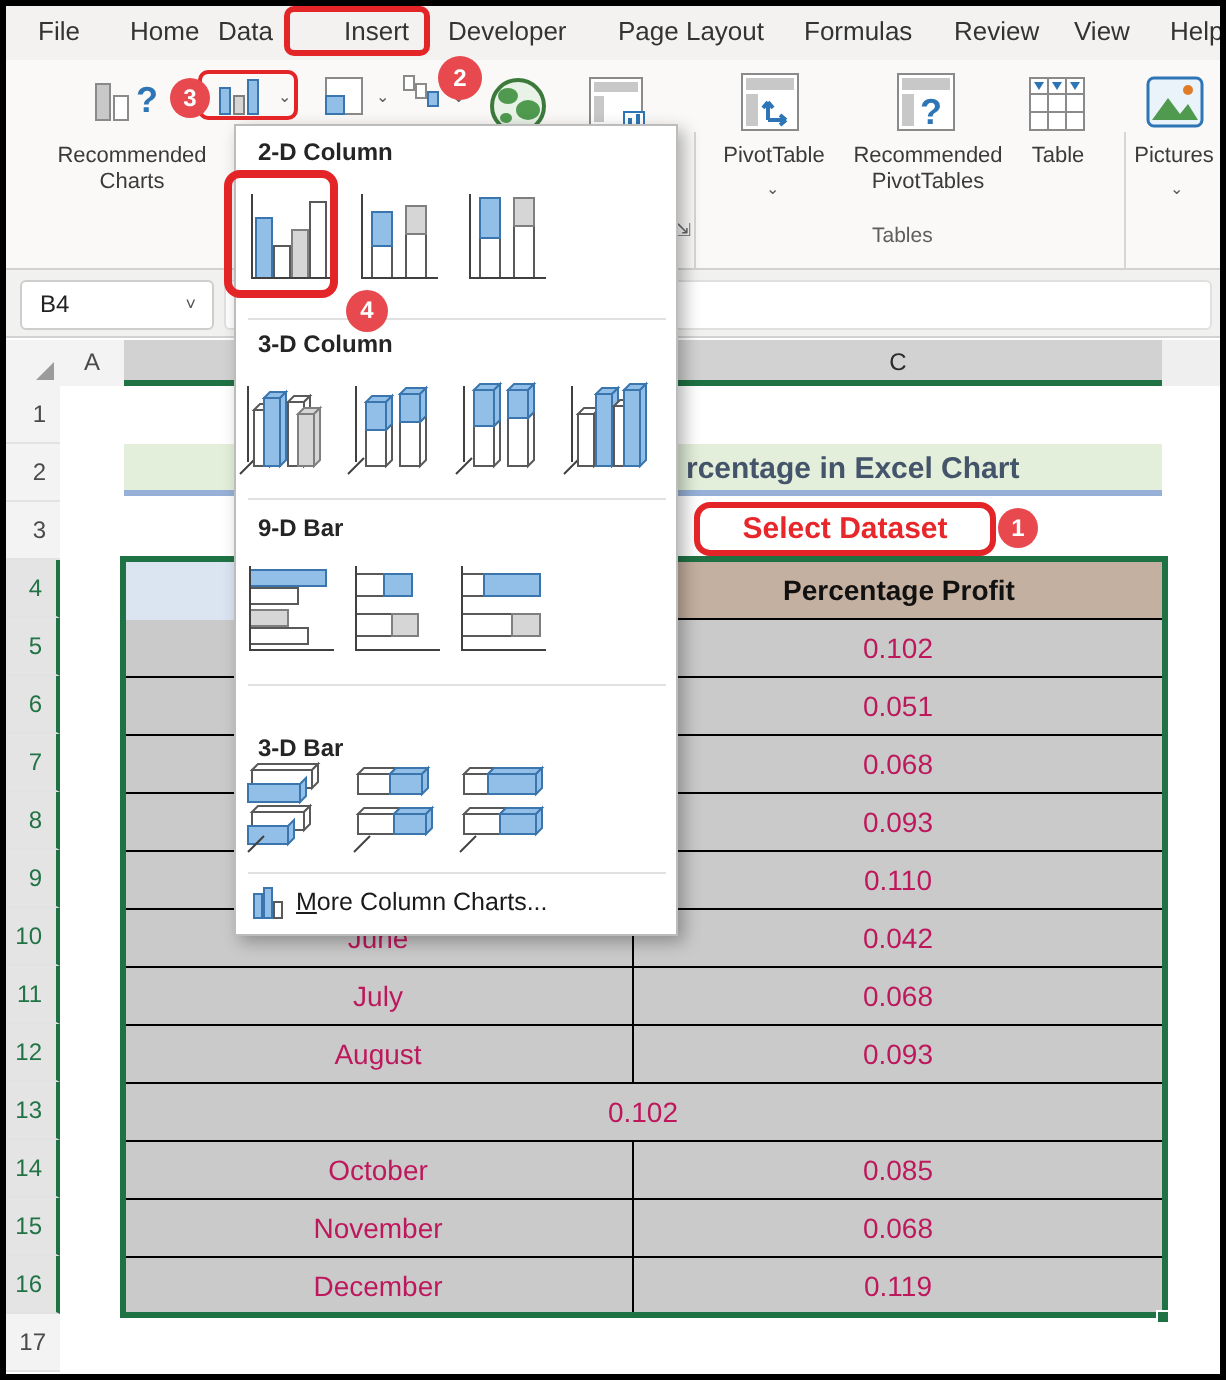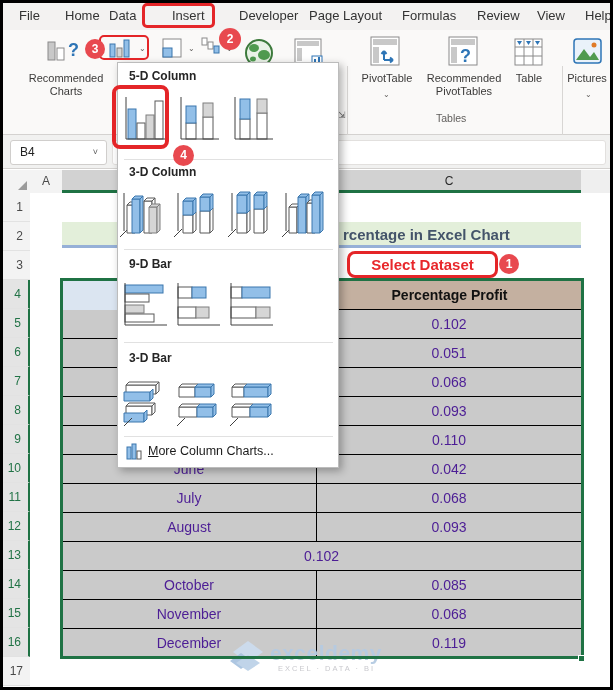--- a/index.html
+++ b/index.html
@@ -33,21 +33,21 @@
   .corner:after { content:""; position:absolute; right:3px; bottom:3px; border-left:9px solid transparent; border-bottom:9px solid #9b9b9b; }
   .rowhdr { position:absolute; left:1px; width:27px; height:29px; font-size:12px; text-align:right; padding-right:7px; line-height:29px; background:#f3f3f3; color:#4a4a4a; border-bottom:1px solid #e2e2e2; }
   .rowhdr.sel { background:#e4e4e4; color:#217346; border-right:2px solid #1f7244; }
 
   
   .banner { position:absolute; left:60px; top:53px; width:519px; height:26px; background:#e3efda; border-bottom:3px solid #96b0d7; }
   .title-vis { position:absolute; left:281px; top:4px; font-size:15px; font-weight:bold; color:#44546a; white-space:nowrap; }
   .cellB4 { position:absolute; left:60px; top:111px; width:255px; height:30px; background:#dbe5f1; }
   .cellC4 { position:absolute; left:315px; top:111px; width:264px; height:30px; background:#c4b0a0; font-size:14px; font-weight:bold; color:#111; text-align:center; line-height:30px; border-left:1px solid #000; border-bottom:1px solid #000; }
   .trow { position:absolute; left:60px; width:519px; height:29px; background:#cacaca; border-bottom:1px solid #000; display:flex; }
-  .tcell { font-size:14px; color:#4c1d95; text-align:center; line-height:28px; }
+  .tcell { font-size:14px; color:#be185d; text-align:center; line-height:28px; }
   .mcell { width:255px; border-right:1px solid #000; }
   .vcell { flex:1; }
   .selborder { position:absolute; left:58px; top:109px; width:524px; height:381px; border:3px solid #1f7244; pointer-events:none; z-index:6; }
   .fillhandle { position:absolute; left:576px; top:486px; width:7px; height:7px; background:#1f7244; border:1px solid #fff; z-index:7; }
 
   
   .wm { position:absolute; left:228px; top:472px; width:170px; height:36px; z-index:5; opacity:.95; }
   .wm-brand { position:absolute; left:40px; top:0; font-size:21px; font-weight:bold; color:#b5cbe2; letter-spacing:.5px; }
   .wm-tag { position:absolute; left:48px; top:23px; font-size:7.5px; color:#c6c6cb; letter-spacing:2px; }
 
@@ -70,21 +70,21 @@
 </head>
 <body>
 
 <div id="stage">
 
   <div class="tabbar">
     <span class="tab" style="left:17px">File</span>
     <span class="tab" style="left:63px">Home</span>
     <span class="tab" style="left:107px">Data</span>
     <span class="tab" style="left:170px">Insert</span>
-    <span class="tab" style="left:237px">Developer</span>
+    <span class="tab" style="left:222px">Developer</span>
     <span class="tab" style="left:307px">Page Layout</span>
     <span class="tab" style="left:400px">Formulas</span>
     <span class="tab" style="left:475px">Review</span>
     <span class="tab" style="left:535px">View</span>
     <span class="tab" style="left:583px">Help</span>
   </div>
 
   <div class="ribbon">
 
     <div class="abs" style="left:44px; top:6px">
@@ -276,36 +276,27 @@
       </div>
     <div class="trow" style="top:431px">
         <div class="tcell mcell">November</div>
         <div class="tcell vcell">0.068</div>
       </div>
     <div class="trow" style="top:460px">
         <div class="tcell mcell">December</div>
         <div class="tcell vcell">0.119</div>
       </div>
 
-    <div class="wm">
-      <svg width="36" height="32" viewBox="0 0 36 32">
-        <polygon points="18,0 33,11 18,22 3,11" fill="#cddcee"></polygon>
-        <polygon points="11,12 22,20 11,28 0,20" fill="#a9c4e0"></polygon>
-        <polygon points="18,14 30,22 18,30 6,22" fill="#bdd2e8"></polygon>
-      </svg>
-      <span class="wm-brand">exceldemy</span>
-      <span class="wm-tag">EXCEL · DATA · BI</span>
-    </div>
 
     <div class="selborder"></div>
     <div class="fillhandle"></div>
   </div>
 
   <div class="menu">
-    <div class="msec" style="top:6px">5-D Column</div>
+    <div class="msec" style="top:6px">2-D Column</div>
 
     <div class="micon" style="left:4px; top:30px">
       <svg width="44" height="50" viewBox="0 0 44 50">
         <g stroke="#595959">
           <rect x="6" y="16" width="8" height="30" fill="#92bfe8" stroke="#3a76ad"></rect>
           <rect x="15" y="30" width="8" height="16" fill="#fff"></rect>
           <rect x="24" y="22" width="8" height="24" fill="#d6d6d6" stroke="#7f7f7f"></rect>
           <rect x="33" y="8" width="8" height="38" fill="#fff"></rect>
         </g>
         <path d="M4 4 V46 H43" stroke="#404040" fill="none"></path>
@@ -454,21 +445,21 @@
       <svg width="46" height="48" viewBox="0 0 46 48">
         <rect x="3" y="6" width="11" height="11" fill="#fff" stroke="#595959"></rect>
         <rect x="14" y="6" width="28" height="11" fill="#92bfe8" stroke="#3a76ad"></rect>
         <rect x="3" y="26" width="25" height="11" fill="#fff" stroke="#595959"></rect>
         <rect x="28" y="26" width="14" height="11" fill="#d6d6d6" stroke="#7f7f7f"></rect>
         <path d="M3 2 V44 H45" stroke="#404040" fill="none"></path>
       </svg>
     </div>
 
     <div class="mdiv" style="top:279px"></div>
-    <div class="msec" style="top:288px">3-D Bar</div>
+    <div class="msec" style="top:304px">3-D Bar</div>
 
     <div class="micon" style="left:4px; top:314px">
       <svg width="46" height="50" viewBox="0 0 46 50">
         <g stroke="#595959" fill="#fff">
             <path d="M4 8 H34 V17 H4 Z"></path>
             <path d="M4 8 L7 5 H37 L34 8 Z"></path>
             <path d="M34 8 L37 5 V14 L34 17 Z"></path>
           </g>
         <g stroke="#3a76ad" fill="#92bfe8">
             <path d="M2 15 H28 V24 H2 Z"></path>

